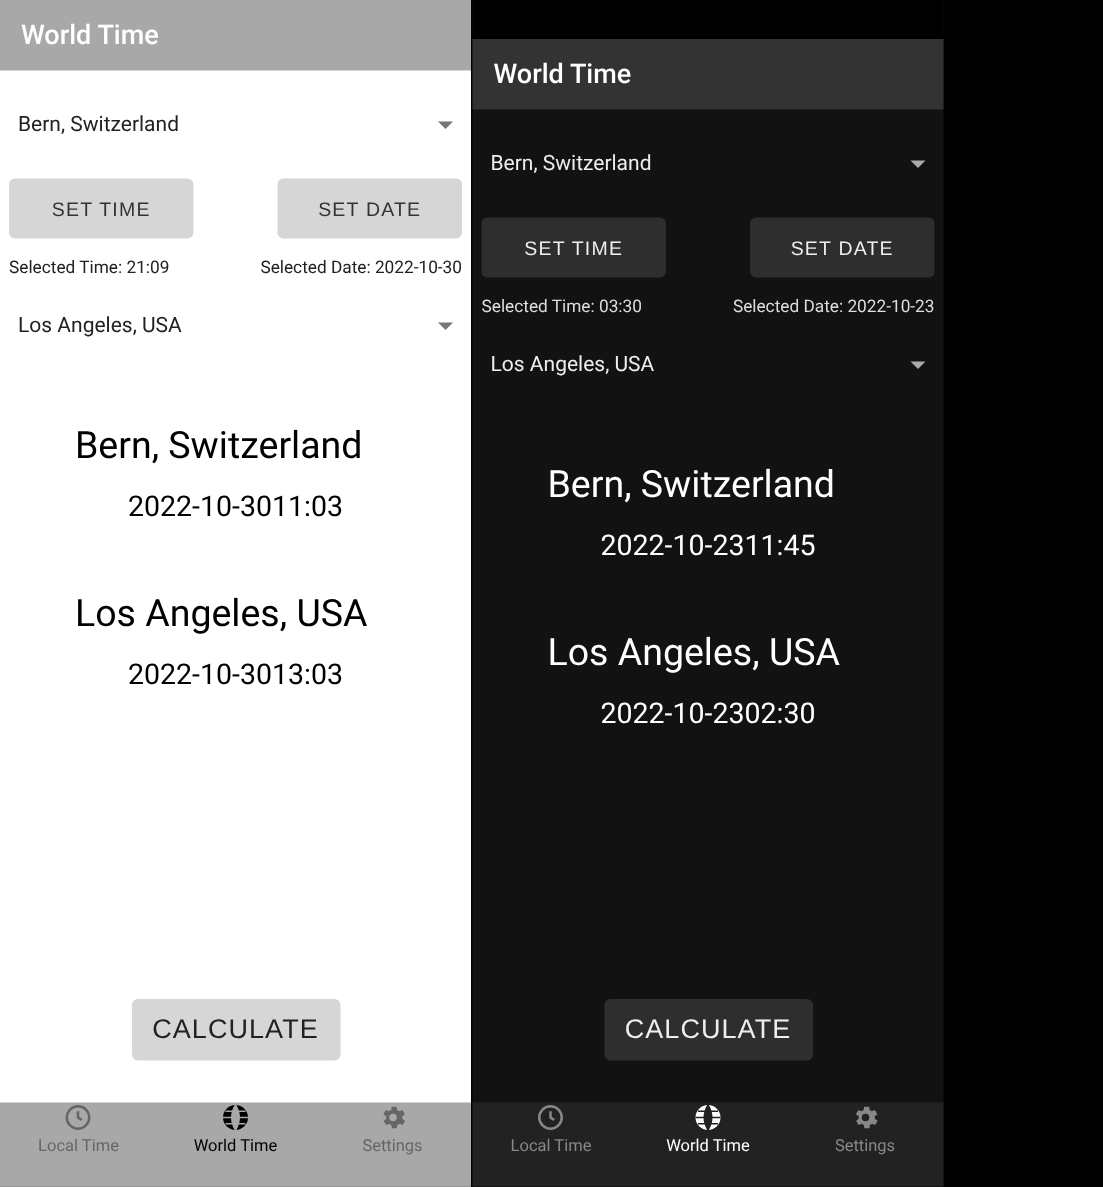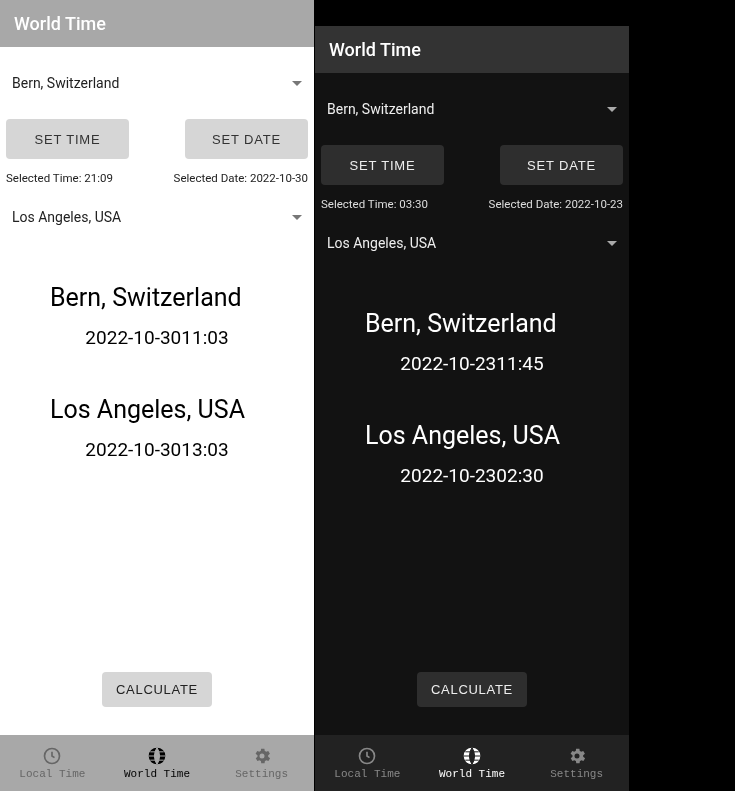--- a/index.html
+++ b/index.html
@@ -105,46 +105,44 @@
   }
 
   .calc-wrap {
     display: flex;
     justify-content: center;
     margin-top: auto;
     margin-bottom: 24px;
   }
   .calc-btn {
     padding: 10px 14px;
-    font-size: 13px;
+    font-size: 18px;
     font-weight: 500;
     letter-spacing: 0.7px;
     border: none;
     border-radius: 4px;
     cursor: pointer;
   }
   .light .calc-btn { background: #d6d6d6; color: #222; }
   .dark  .calc-btn { background: #2e2e2e; color: #eee; }
 
   .nav {
     height: 56px;
     display: flex;
   }
   .light .nav { background: #a8a8a8; }
   .dark  .nav { background: #222222; }
   .nav-item {
     flex: 1;
     display: flex;
     flex-direction: column;
     align-items: center;
-    justify-content: center;
     gap: 2px;
     font-size: 11px;
     cursor: pointer;
-    font-family: Liberation Mono, monospace;
   }
   .light .nav-item { color: #666; }
   .light .nav-item.active { color: #000; }
   .dark  .nav-item { color: #888; }
   .dark  .nav-item.active { color: #fff; }
   .nav-item svg { width: 20px; height: 20px; }
 
   .caret {
     width: 0; height: 0;
     border-left: 5px solid transparent;

